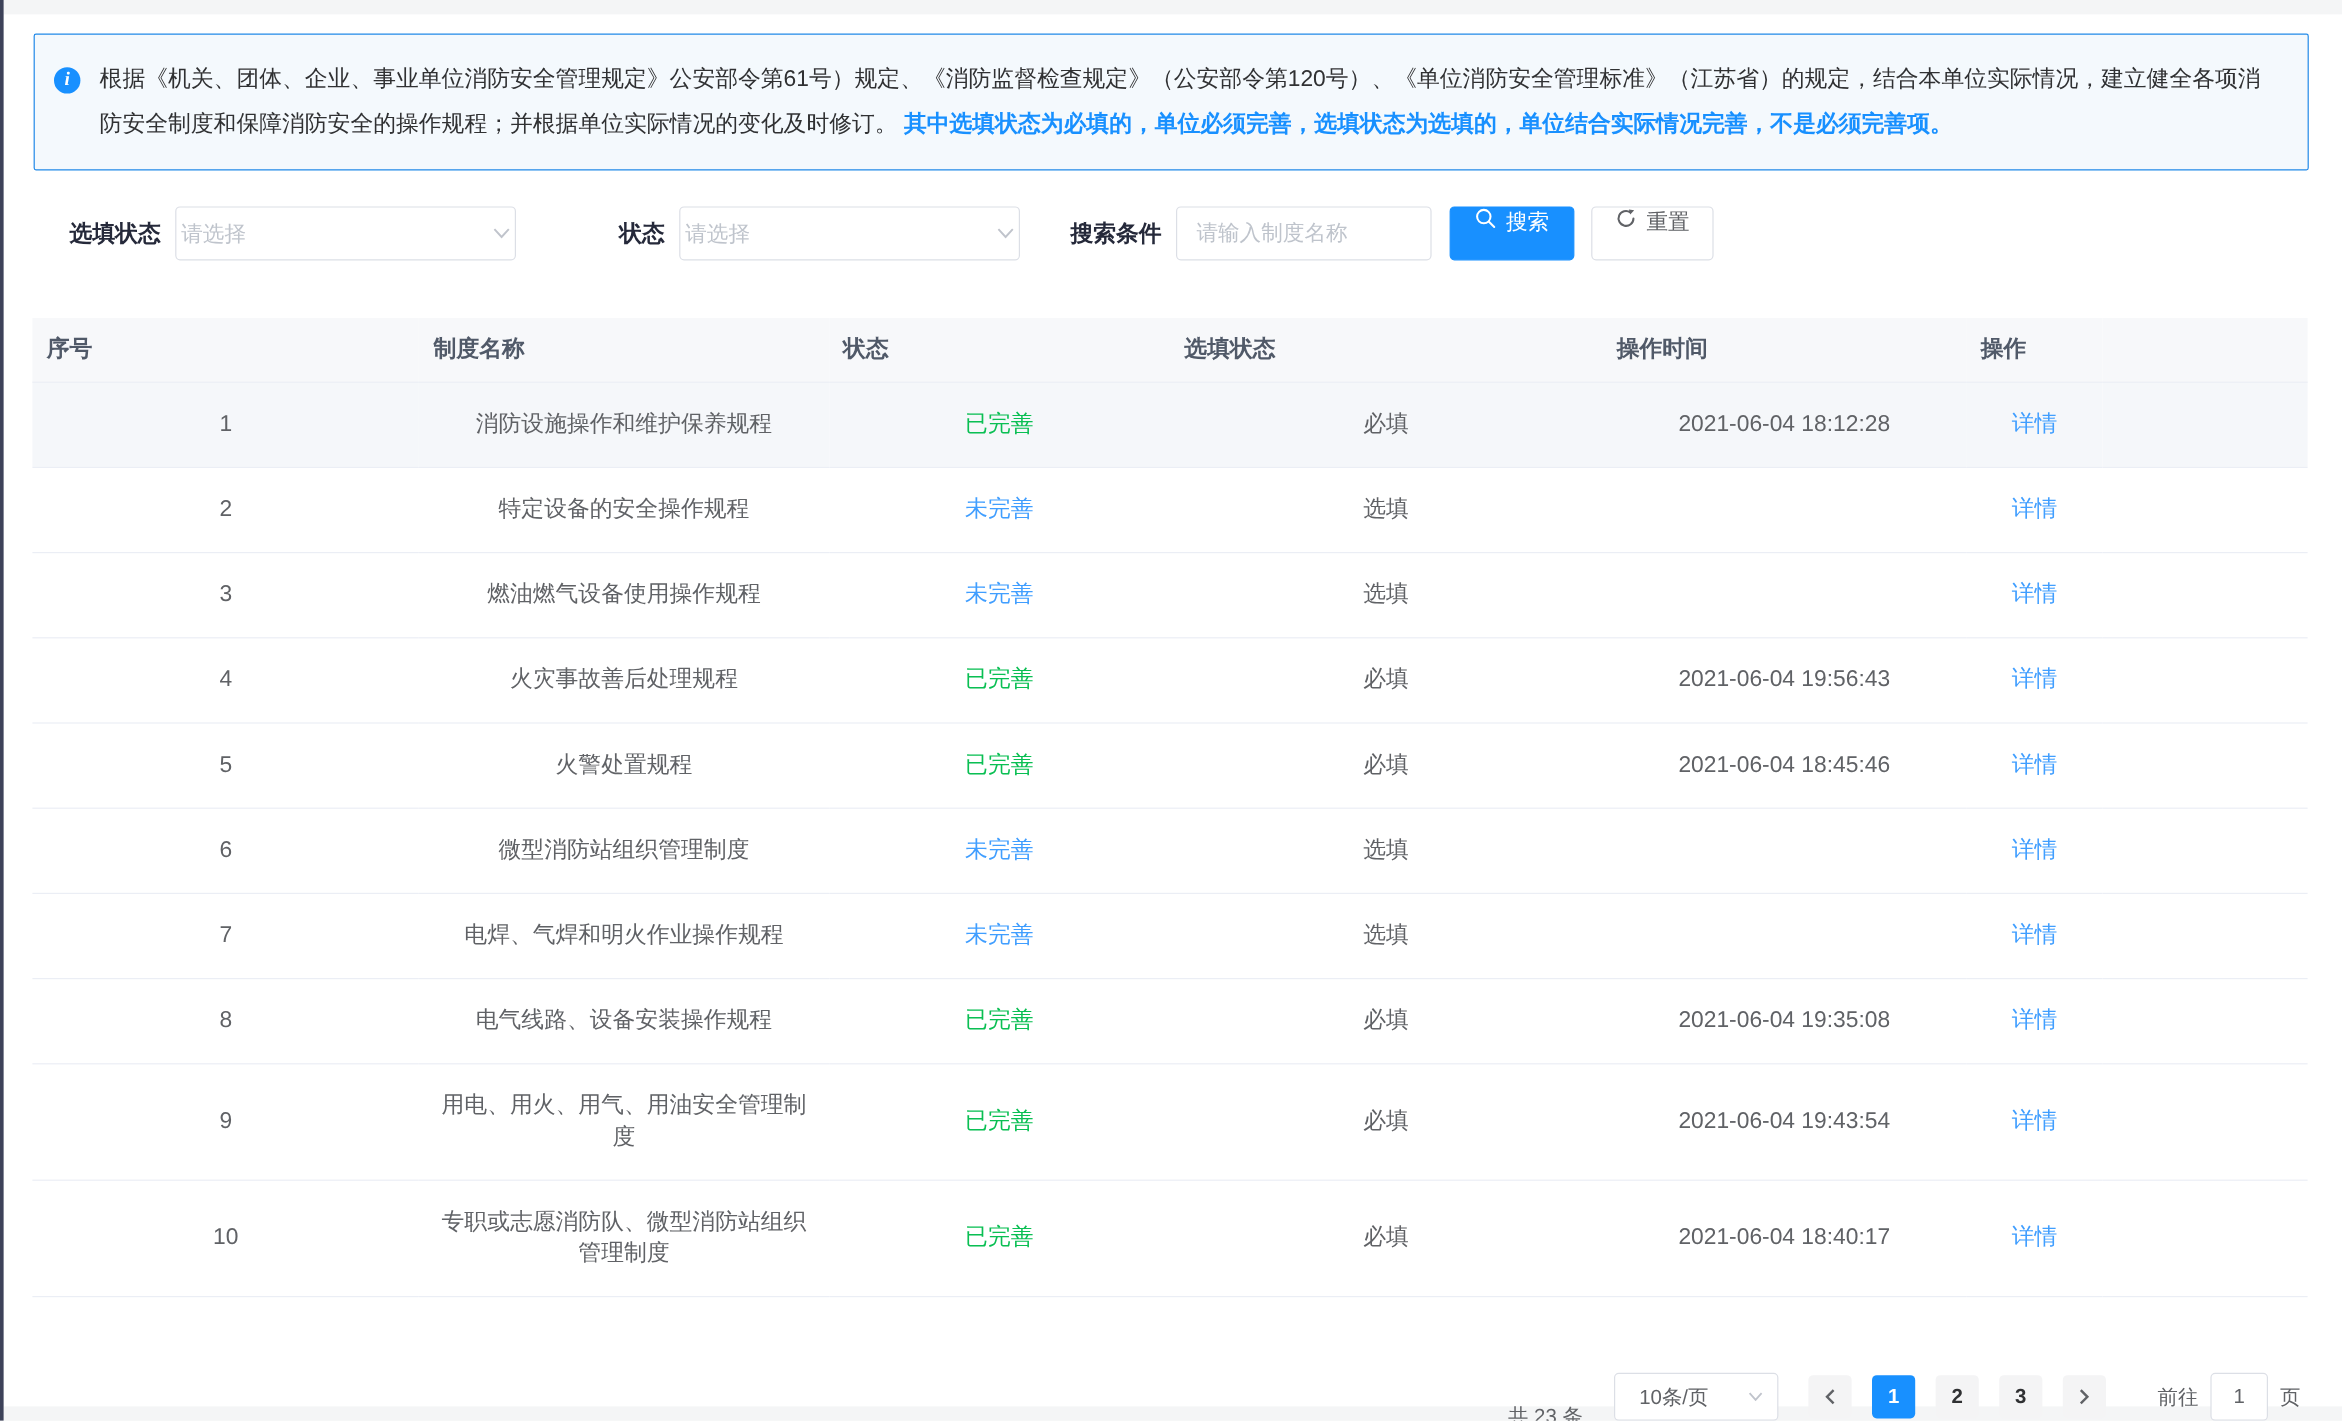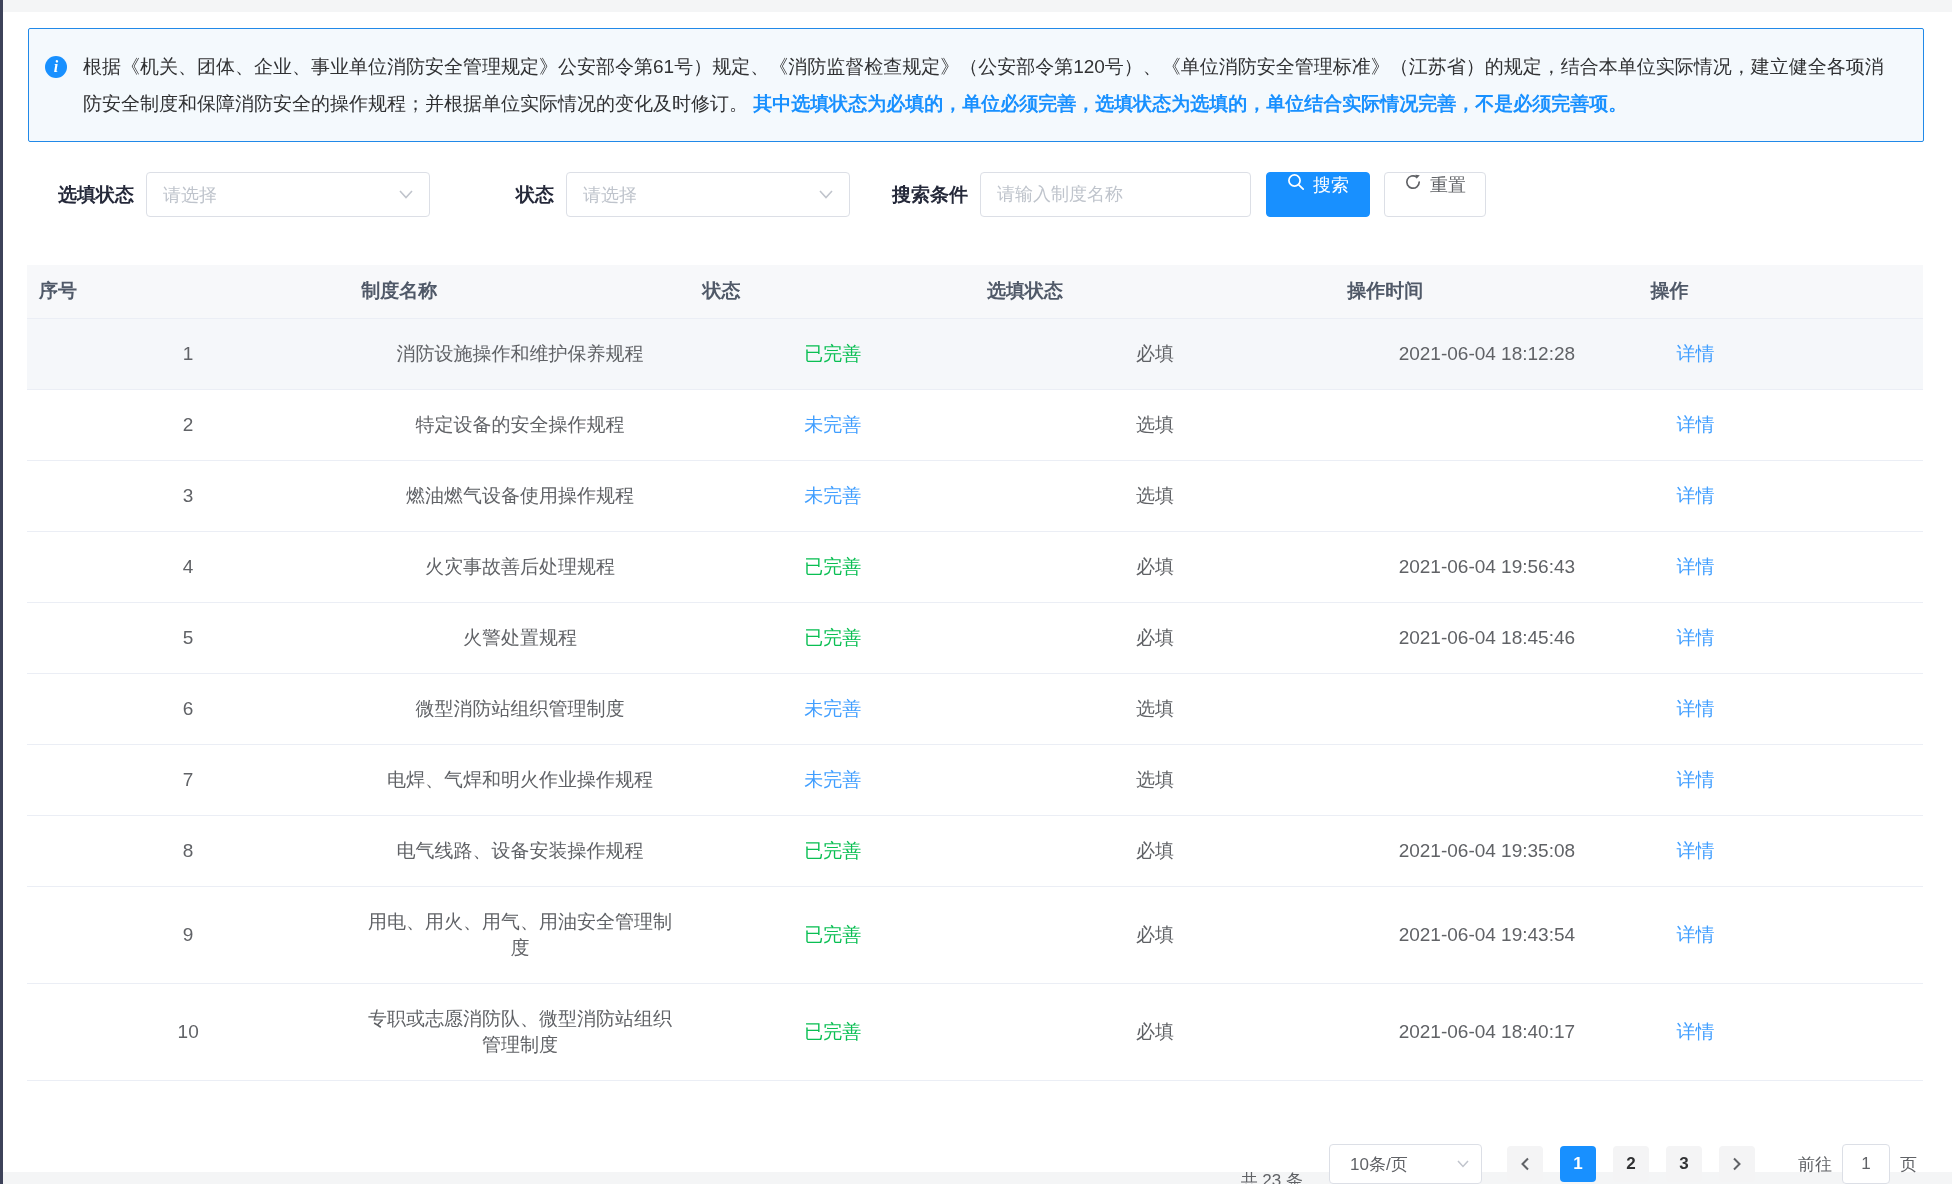--- a/index.html
+++ b/index.html
@@ -32,26 +32,26 @@
   .banner-text{font-size:19px;line-height:37px;color:#303133;}
   .banner-highlight{color:var(--primary);font-weight:bold;}
 
   
   .filters{display:flex;align-items:center;margin:30px 0 0 55px;height:45px;}
   .filter-label{font-size:19px;font-weight:bold;color:#25293a;margin-right:12px;white-space:nowrap;}
   .label-status{margin-left:86px;}
   .label-search{margin-left:42px;}
   .select{
     width:284px;height:45px;border:1px solid #dcdfe6;border-radius:4px;background:#fff;
-    display:flex;align-items:center;justify-content:space-between;padding:0 16px;cursor:pointer;
+    display:flex;align-items:center;justify-content:space-between;padding:0 4px;cursor:pointer;
   }
   .select .placeholder{font-size:18px;color:#bfc4cc;}
   .chevron{color:#c0c4cc;display:flex;align-items:center;}
   .text-input{
-    width:271px;height:45px;border:1px solid #dcdfe6;border-radius:4px;
+    width:213px;height:45px;border:1px solid #dcdfe6;border-radius:4px;
     padding:0 16px;font-size:18px;color:#404040;outline:none;
   }
   .text-input::placeholder{color:#bfc4cc;}
   .btn{height:45px;border-radius:4px;font-size:18px;display:inline-flex;align-items:flex-start;gap:8px;cursor:pointer;white-space:nowrap;}
   .btn-primary{margin-left:15px;padding:0 20px;background:var(--primary);border:1px solid var(--primary);color:#fff;}
   .btn-plain{margin-left:14px;padding:0 19px;background:#fff;border:1px solid #dcdfe6;color:#606266;}
 
   
   .table-wrap{margin:48px 29px 0 24px;}
   table{width:100%;border-collapse:collapse;table-layout:fixed;font-size:19px;color:#606266;}
@@ -65,21 +65,21 @@
   }
   tbody tr.row-hover{background:var(--row-hover);}
   .status-done{color:var(--success);font-family:Liberation Serif, serif;}
   .status-todo{color:var(--link);}
   .detail-link{color:var(--link);cursor:pointer;}
 
   
   .pagination{display:flex;align-items:center;justify-content:flex-end;margin:56px 35px 0 0;font-size:17px;color:#606266;}
   .total-count{margin-right:26px;margin-top:32px;}
   .page-size-select{
-    width:153px;height:40px;border:1px solid #dcdfe6;border-radius:4px;background:#fff;
+    width:137px;height:40px;border:1px solid #dcdfe6;border-radius:4px;background:#fff;
     display:flex;align-items:center;justify-content:space-between;padding:0 12px 0 20px;
     margin-right:25px;cursor:pointer;color:#606266;
   }
   .pager{display:flex;align-items:center;gap:17px;}
   .page-btn{
     min-width:36px;height:36px;border:none;border-radius:4px;background:var(--pager-button-bg);
     color:#303133;font-size:17px;font-weight:bold;display:inline-flex;align-items:center;justify-content:center;
     cursor:pointer;font-family:inherit;
   }
   .page-btn.active{background:var(--primary);color:#fff;}

